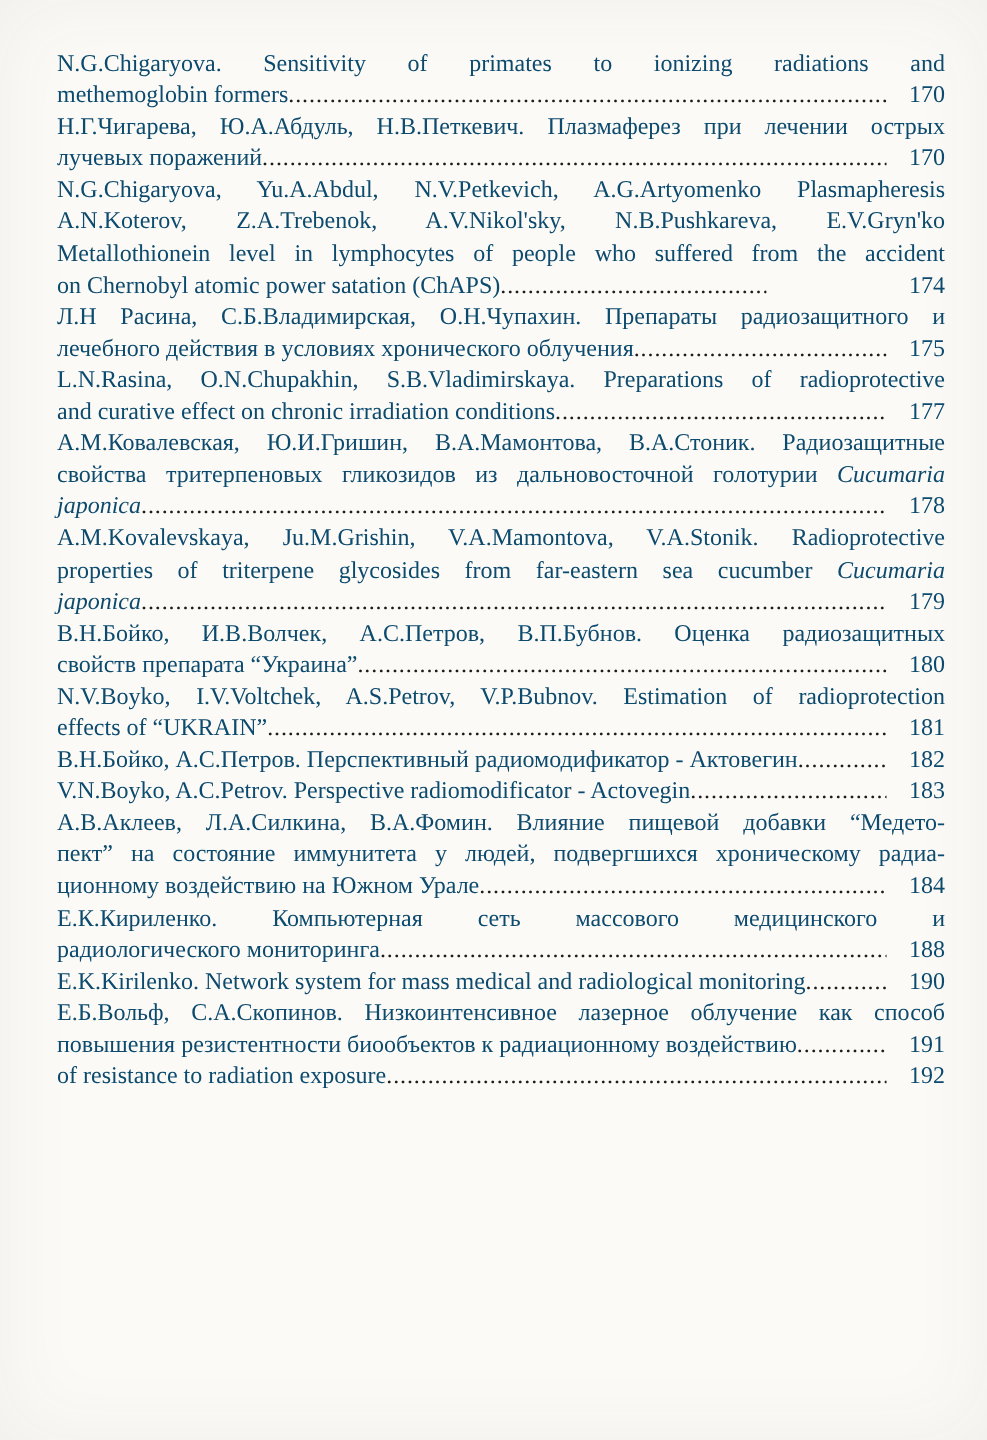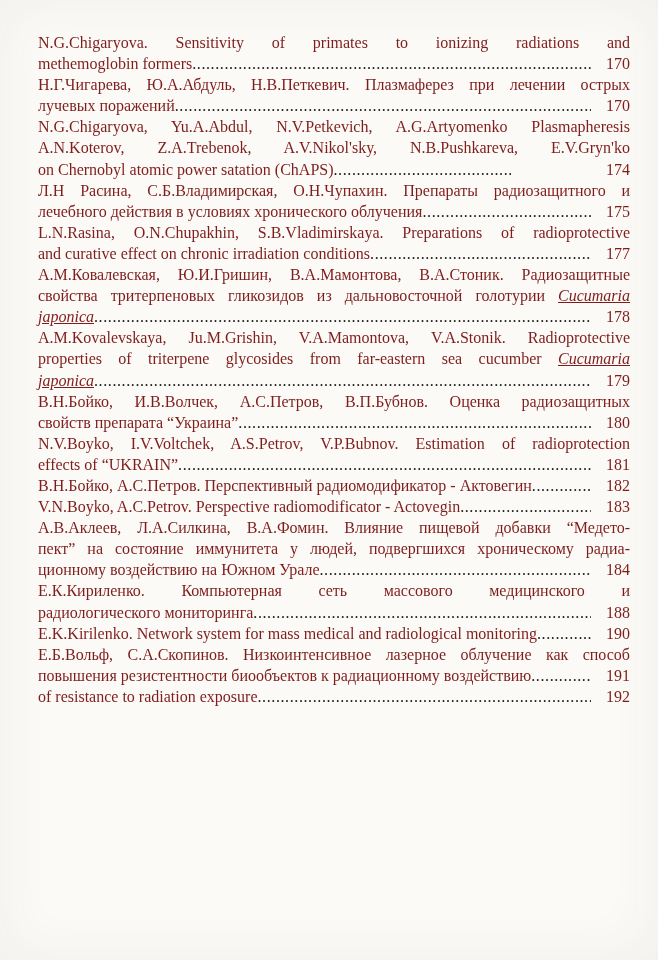--- a/index.html
+++ b/index.html
@@ -16,21 +16,21 @@
     width: 658px;
     height: 960px;
     background: #fbfaf6;
     box-shadow: inset 0 0 55px rgba(80,75,60,0.06);
   }
   .toc {
     position: absolute;
     left: 38px;
     top: 32px;
     width: 592px;
-    color: #7f1d1d;
+    color: #0c4a6e;
     font-size: 16px;
     line-height: 21.1px;
   }
   .entry { margin: 0; }
   .line { min-height: 21.1px; }
   
   .line.just {
     text-align: justify;
     text-align-last: justify;
     white-space: normal;
@@ -53,21 +53,21 @@
     content: "......................................................................................................................................................................................";
   }
   
   .lastline.short .dots { margin-right: 80px; }
   .lastline .pg {
     flex: 0 0 auto;
     min-width: 30px;
     margin-left: 9px;
     text-align: right;
   }
-  .it { font-style: italic; text-decoration: underline; }
+  .it { font-style: italic; }
 </style>
 </head>
 <body>
 
 <div class="page">
   <div class="toc">
       <div class="entry">
         <div class="line just">N.G.Chigaryova. Sensitivity of primates to ionizing radiations and</div>
         <div class="line lastline">
           <span class="txt">methemoglobin formers</span>
@@ -81,20 +81,21 @@
           <span class="txt">лучевых поражений</span>
           <span class="dots"></span>
           <span class="pg">170</span>
         </div>
       </div>
       <div class="entry">
         <div class="line just">N.G.Chigaryova, Yu.A.Abdul, N.V.Petkevich, A.G.Artyomenko Plasmapheresis</div>
       </div>
       <div class="entry">
         <div class="line just">A.N.Koterov, Z.A.Trebenok, A.V.Nikol'sky, N.B.Pushkareva, E.V.Gryn'ko</div>
+        <div class="line just">Metallothionein level in lymphocytes of people who suffered from the accident</div>
         <div class="line lastline short">
           <span class="txt">on Chernobyl atomic power satation (ChAPS)</span>
           <span class="dots"></span>
           <span class="pg">174</span>
         </div>
       </div>
       <div class="entry">
         <div class="line just">Л.Н Расина, С.Б.Владимирская, О.Н.Чупахин. Препараты радиозащитного и</div>
         <div class="line lastline">
           <span class="txt">лечебного действия в условиях хронического облучения</span>

